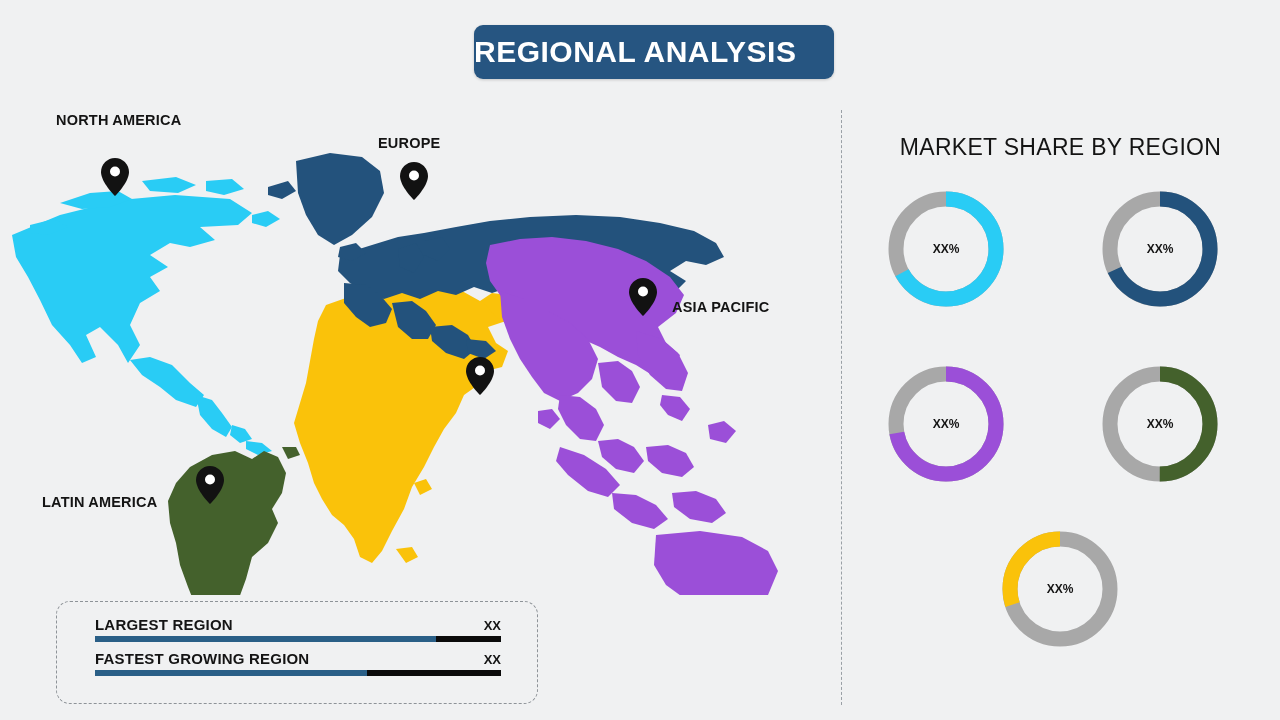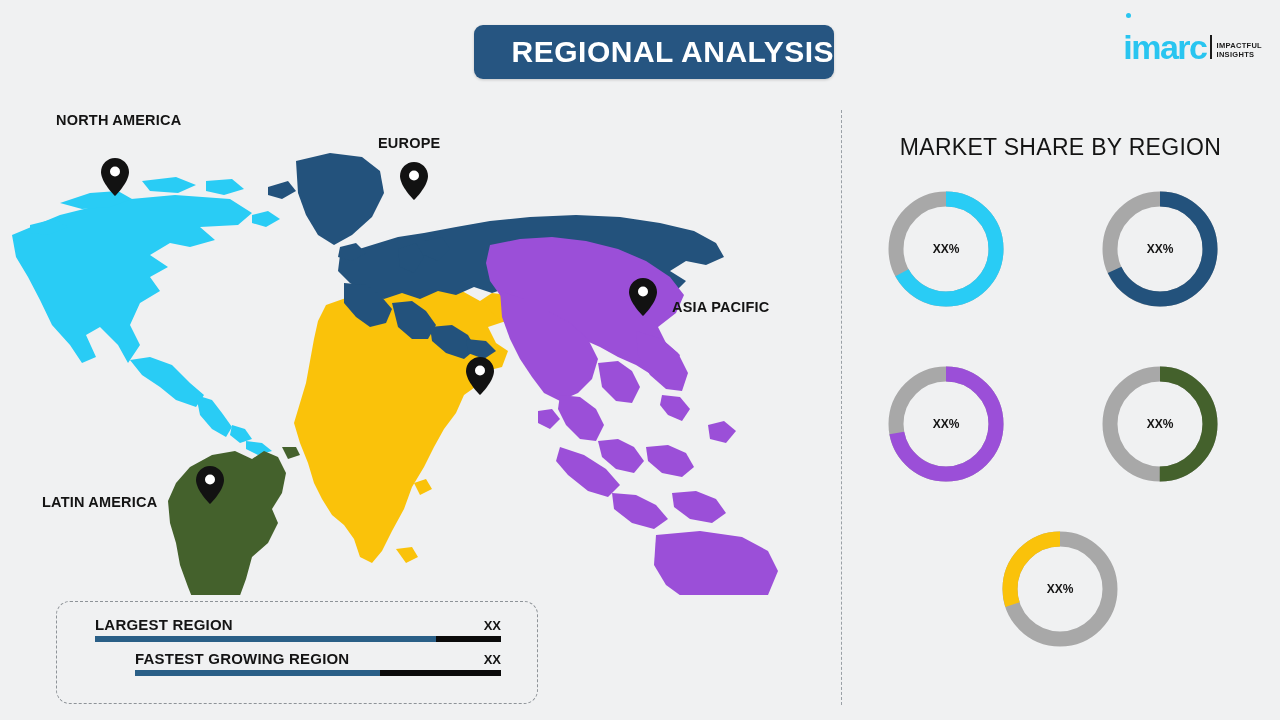--- a/index.html
+++ b/index.html
@@ -24,21 +24,21 @@
   .title-banner {
     position: absolute;
     left: 474px;
     top: 25px;
     width: 360px;
     height: 54px;
     background: #265581;
     border-radius: 9px;
     display: flex;
     align-items: center;
-    justify-content: flex-end;
+    justify-content: flex-start;
     box-shadow: 0 1px 3px rgba(0,0,0,0.18);
   }
   .title-banner .title-text {
     color: #ffffff;
     font-size: 30px;
     font-weight: bold;
     letter-spacing: 0.5px;
     white-space: nowrap;
   }
 
@@ -136,21 +136,21 @@
     position: absolute;
     left: 56px;
     top: 601px;
     width: 482px;
     height: 103px;
     border: 1.5px dashed #8e9398;
     border-radius: 14px;
     padding: 14px 36px 10px 38px;
   }
   .legend-row { margin-bottom: 8px; }
-  .legend-row:last-child { margin-bottom: 0; margin-left: 40px; }
+  .legend-row:last-child { margin-bottom: 0; }
   .legend-head {
     display: flex;
     align-items: baseline;
     justify-content: space-between;
     margin-bottom: 3px;
   }
   .legend-name {
     font-size: 15px;
     font-weight: bold;
     color: #141414;
@@ -211,29 +211,20 @@
 </style>
 </head>
 <body>
 
 <div id="page">
 
   <div class="title-banner">
     <span class="title-text">REGIONAL ANALYSIS</span>
   </div>
 
-  <div class="logo">
-    <span class="logo-word">imarc</span>
-    <span class="logo-dot"></span>
-    <span class="logo-bar"></span>
-    <span class="logo-tag">
-      <span>IMPACTFUL</span>
-      <span>INSIGHTS</span>
-    </span>
-  </div>
 
   <div class="v-divider"></div>
 
   <div class="map-wrap">
     <svg viewBox="0 0 820 500" preserveAspectRatio="none">
 
       <g>
         <path fill="#29ccf5" d="M12 140 L60 120 L120 105 L175 100 L230 104 L252 118 L238 130 L200 132 L215 145 L190 152 L170 148 L150 160 L168 172 L150 182 L160 196 L140 208 L130 230 L140 250 L128 268 L118 250 L100 232 L86 240 L96 262 L82 268 L70 250 L52 230 L40 205 L28 182 L16 162 Z"></path>
         <path fill="#29ccf5" d="M130 265 L150 262 L172 270 L190 288 L204 300 L196 312 L176 305 L160 292 L142 280 Z"></path>
         <path fill="#29ccf5" d="M196 300 L212 305 L222 318 L232 332 L226 342 L212 334 L200 320 Z"></path>

